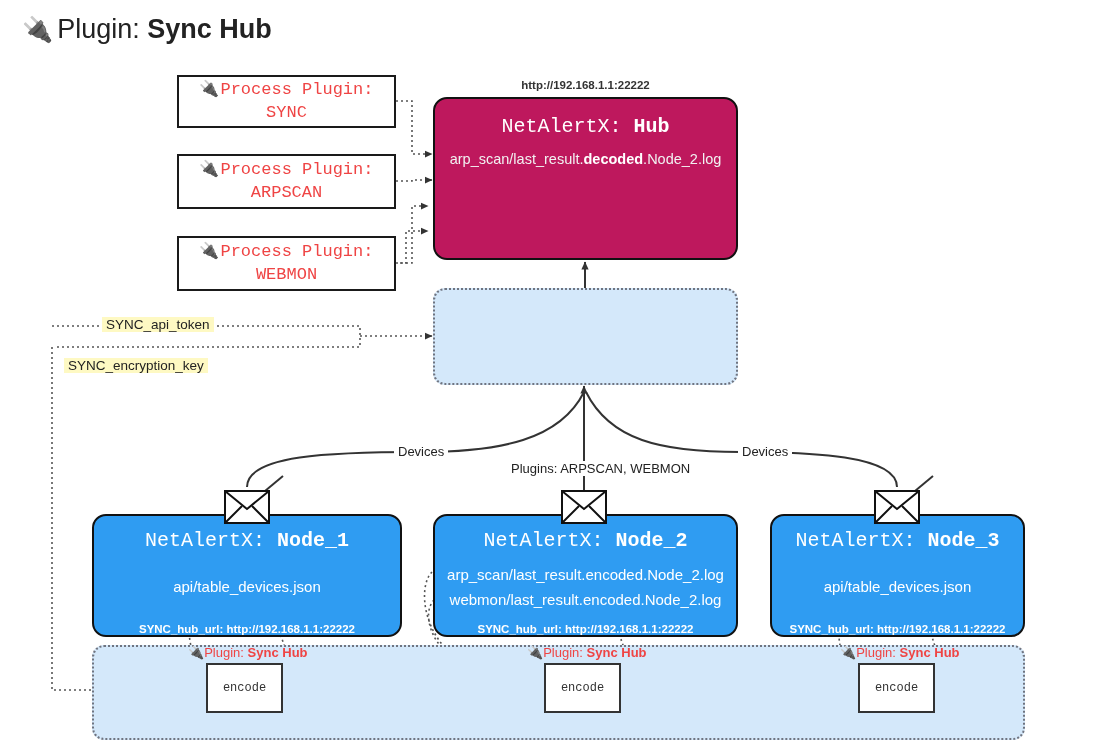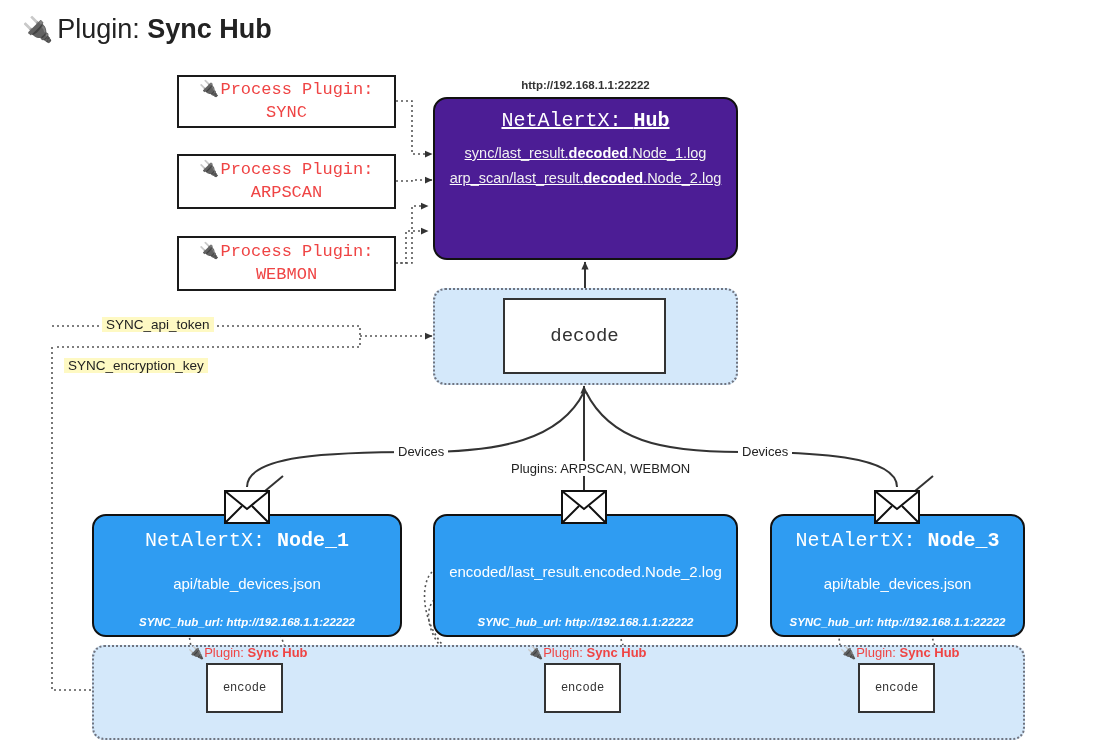--- a/index.html
+++ b/index.html
@@ -66,31 +66,30 @@
 
   
   #hub-url {
     position: absolute;
     font-size: 11.5px;
     color: #333333;
     font-weight: bold;
     white-space: nowrap;
   }
   #hub {
-    background: #4c1d95;
+    background: #be185d;
     border: 2px solid #111111;
     border-radius: 14px;
     z-index: 4;
     color: #ffffff;
     display: flex;
     flex-direction: column;
     align-items: center;
-    padding-top: 10px;
+    padding-top: 16px;
     box-sizing: border-box;
-    text-decoration: underline;
   }
   #hub .hub-title {
     font-family: "Liberation Mono", monospace;
     font-size: 20px;
     margin-bottom: 9px;
     white-space: nowrap;
   }
   #hub .hub-title b { font-weight: bold; }
   #hub .hub-line {
     font-size: 14.5px;
@@ -158,24 +157,22 @@
   }
   .nalert-node .n-line {
     font-size: 15px;
     line-height: 1.62;
     white-space: nowrap;
     color: #ffffff;
   }
   .nalert-node .n-url {
     font-size: 11.5px;
     font-weight: bold;
-    margin-bottom: 7px;
     white-space: nowrap;
     color: #ffffff;
-    font-style: italic;
   }
 
   
   .envelope { position:absolute; z-index: 6; }
 
   
   #bottom-zone {
     background: #d4e8fa;
     border: 2px dotted #6f7480;
     border-radius: 12px;
@@ -281,28 +278,24 @@
 
   <div class="node proc-box" style="left:177px; top:236px; width:219px; height:55px;">
     <span class="l1"><span class="plug">🔌</span><span>Process Plugin:</span></span>
     <span class="l2">WEBMON</span>
   </div>
 
   <div id="hub-url" style="left:433px; top:79px; width:305px; text-align:center;">http://192.168.1.1:22222</div>
 
   <div class="node" id="hub" style="left:433px; top:97px; width:305px; height:163px;">
     <div class="hub-title"><span>NetAlertX: </span><b>Hub</b></div>
-    <div class="hub-line"><span>sync/last_result.</span><b>decoded</b><span>.Node_1.log</span></div>
     <div class="hub-line"><span>arp_scan/last_result.</span><b>decoded</b><span>.Node_2.log</span></div>
   </div>
 
   <div class="node dotted-zone" style="left:433px; top:288px; width:305px; height:97px;"></div>
-  <div class="node white-box" id="decode-box" style="left:503px; top:298px; width:163px; height:76px;">
-    <span>decode</span>
-  </div>
 
   <div class="key-label" style="left:102px; top:317px;">SYNC_api_token</div>
   <div class="key-label" style="left:64px; top:358px;">SYNC_encryption_key</div>
 
   <div class="edge-label" style="left:394px; top:444px;">Devices</div>
   <div class="edge-label" style="left:507px; top:461px;text-align:center;">Plugins: ARPSCAN, WEBMON</div>
   <div class="edge-label" style="left:738px; top:444px;">Devices</div>
 
   <div class="envelope" style="left:224px; top:490px;">
     <svg width="46" height="34" viewBox="0 0 46 34">
@@ -328,22 +321,24 @@
 
   <div class="node nalert-node" style="left:92px; top:514px; width:310px; height:123px;">
     <div class="n-title"><span>NetAlertX: </span><b>Node_1</b></div>
     <div class="n-lines">
       <div class="n-line">api/table_devices.json</div>
     </div>
     <div class="n-url"><span>SYNC_hub_url: </span><span>http://192.168.1.1:22222</span></div>
   </div>
 
   <div class="node nalert-node" style="left:433px; top:514px; width:305px; height:123px;">
+    <div class="n-title"><span>NetAlertX: </span><b>Node_2</b></div>
     <div class="n-lines">
-      <div class="n-line">encoded/last_result.encoded.Node_2.log</div>
+      <div class="n-line">arp_scan/last_result.encoded.Node_2.log</div>
+      <div class="n-line">webmon/last_result.encoded.Node_2.log</div>
     </div>
     <div class="n-url"><span>SYNC_hub_url: </span><span>http://192.168.1.1:22222</span></div>
   </div>
 
   <div class="node nalert-node" style="left:770px; top:514px; width:255px; height:123px;">
     <div class="n-title"><span>NetAlertX: </span><b>Node_3</b></div>
     <div class="n-lines">
       <div class="n-line">api/table_devices.json</div>
     </div>
     <div class="n-url"><span>SYNC_hub_url: </span><span>http://192.168.1.1:22222</span></div>

